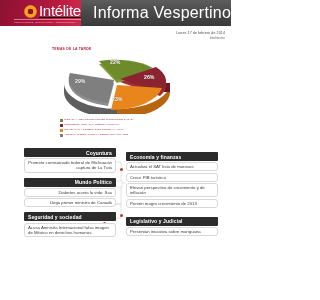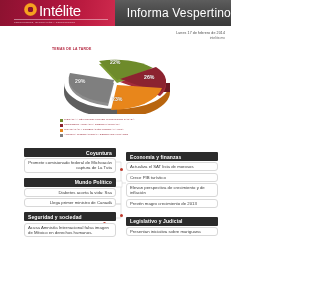--- a/index.html
+++ b/index.html
@@ -33,31 +33,32 @@
     flex: 1;
     height: 26px;
     background: linear-gradient(180deg, #5d5d5d 0%, #4a4a4a 45%, #3a3a3a 100%);
     display: flex;
     align-items: center;
     padding-left: 12px;
     box-sizing: border-box;
   }
   .header-title {
     color: #ffffff;
-    font-size: 12px;
+    font-size: 16px;
     letter-spacing: 0.2px;
     font-weight: 400;
     white-space: nowrap;
   }
   .logo-wrap {
     position: absolute;
     left: 24px;
     top: 3px;
     display: flex;
-    align-items: flex-start;
+    align-items: flex-end;
+    text-decoration: underline;
   }
   .logo-mark {
     width: 13px;
     height: 13px;
     border-radius: 50%;
     background: radial-gradient(circle at 50% 50%, #8c1230 0%, #8c1230 28%, #f59b1c 32%, #f5a623 58%, #e2761a 70%, #8c1230 78%, #8c1230 100%);
     position: relative;
     margin-right: 2px;
     flex: none;
   }

